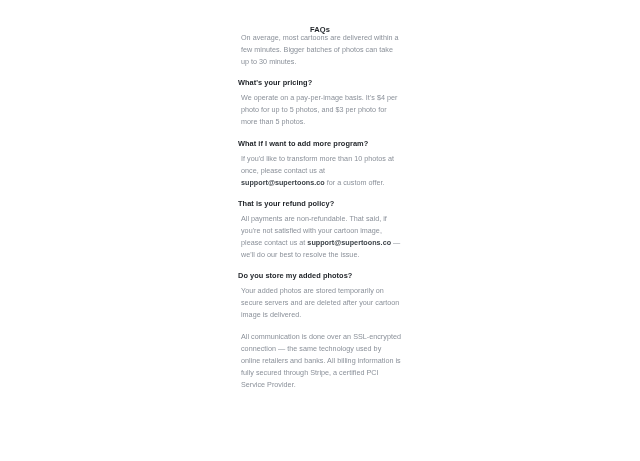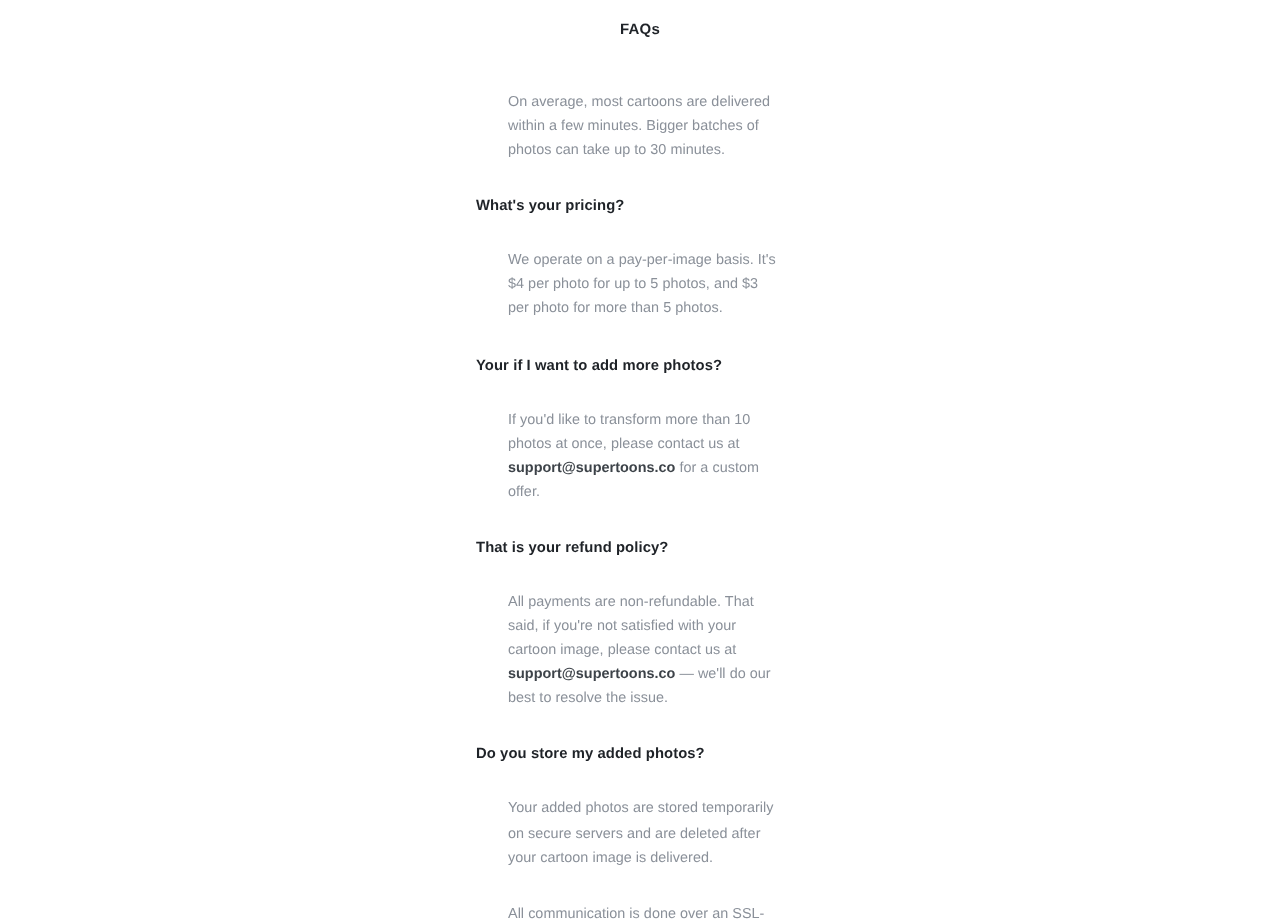--- a/index.html
+++ b/index.html
@@ -22,21 +22,21 @@
     background: #ffffff;
   }
 
   .page-title {
     text-align: center;
     font-size: 7.5px;
     font-weight: bold;
     color: #1f2328;
     letter-spacing: 0.1px;
     margin: 0;
-    padding-top: 10px;
+    padding-top: 25px;
   }
 
   .faq-column {
     position: absolute;
     left: 238px;
     top: 29px;
     width: 166px;
   }
 
   .faq-item {
@@ -50,21 +50,21 @@
     line-height: 11px;
     margin: 0 0 4px 0;
     letter-spacing: 0.05px;
   }
 
   .faq-answer {
     font-size: 7.2px;
     font-weight: normal;
     color: #8a9099;
     line-height: 12.1px;
-    margin: 16px;
+    margin: 3px;
     letter-spacing: 0.02px;
   }
 
   .faq-answer .inline-link {
     color: #3d4349;
     text-decoration: none;
     font-weight: bold;
   }
 </style>
 </head>
@@ -76,21 +76,21 @@
 
   <div class="faq-column">
       <div class="faq-item">
         <p class="faq-answer"><span>On average, most cartoons are delivered within a few minutes. Bigger batches of photos can take up to 30 minutes.</span></p>
       </div>
       <div class="faq-item">
         <p class="faq-question">What's your pricing?</p>
         <p class="faq-answer"><span>We operate on a pay-per-image basis. It's $4 per photo for up to 5 photos, and $3 per photo for more than 5 photos.</span></p>
       </div>
       <div class="faq-item">
-        <p class="faq-question">Your if I want to add more photos?</p>
+        <p class="faq-question">What if I want to add more program?</p>
         <p class="faq-answer"><span>If you'd like to transform more than 10 photos at once, please contact us at </span><a class="inline-link">support@supertoons.co</a><span> for a custom offer.</span></p>
       </div>
       <div class="faq-item">
         <p class="faq-question">That is your refund policy?</p>
         <p class="faq-answer"><span>All payments are non-refundable. That said, if you're not satisfied with your cartoon image, please contact us at </span><a class="inline-link">support@supertoons.co</a><span> — we'll do our best to resolve the issue.</span></p>
       </div>
       <div class="faq-item">
         <p class="faq-question">Do you store my added photos?</p>
         <p class="faq-answer"><span>Your added photos are stored temporarily on secure servers and are deleted after your cartoon image is delivered.</span></p>
       </div>

